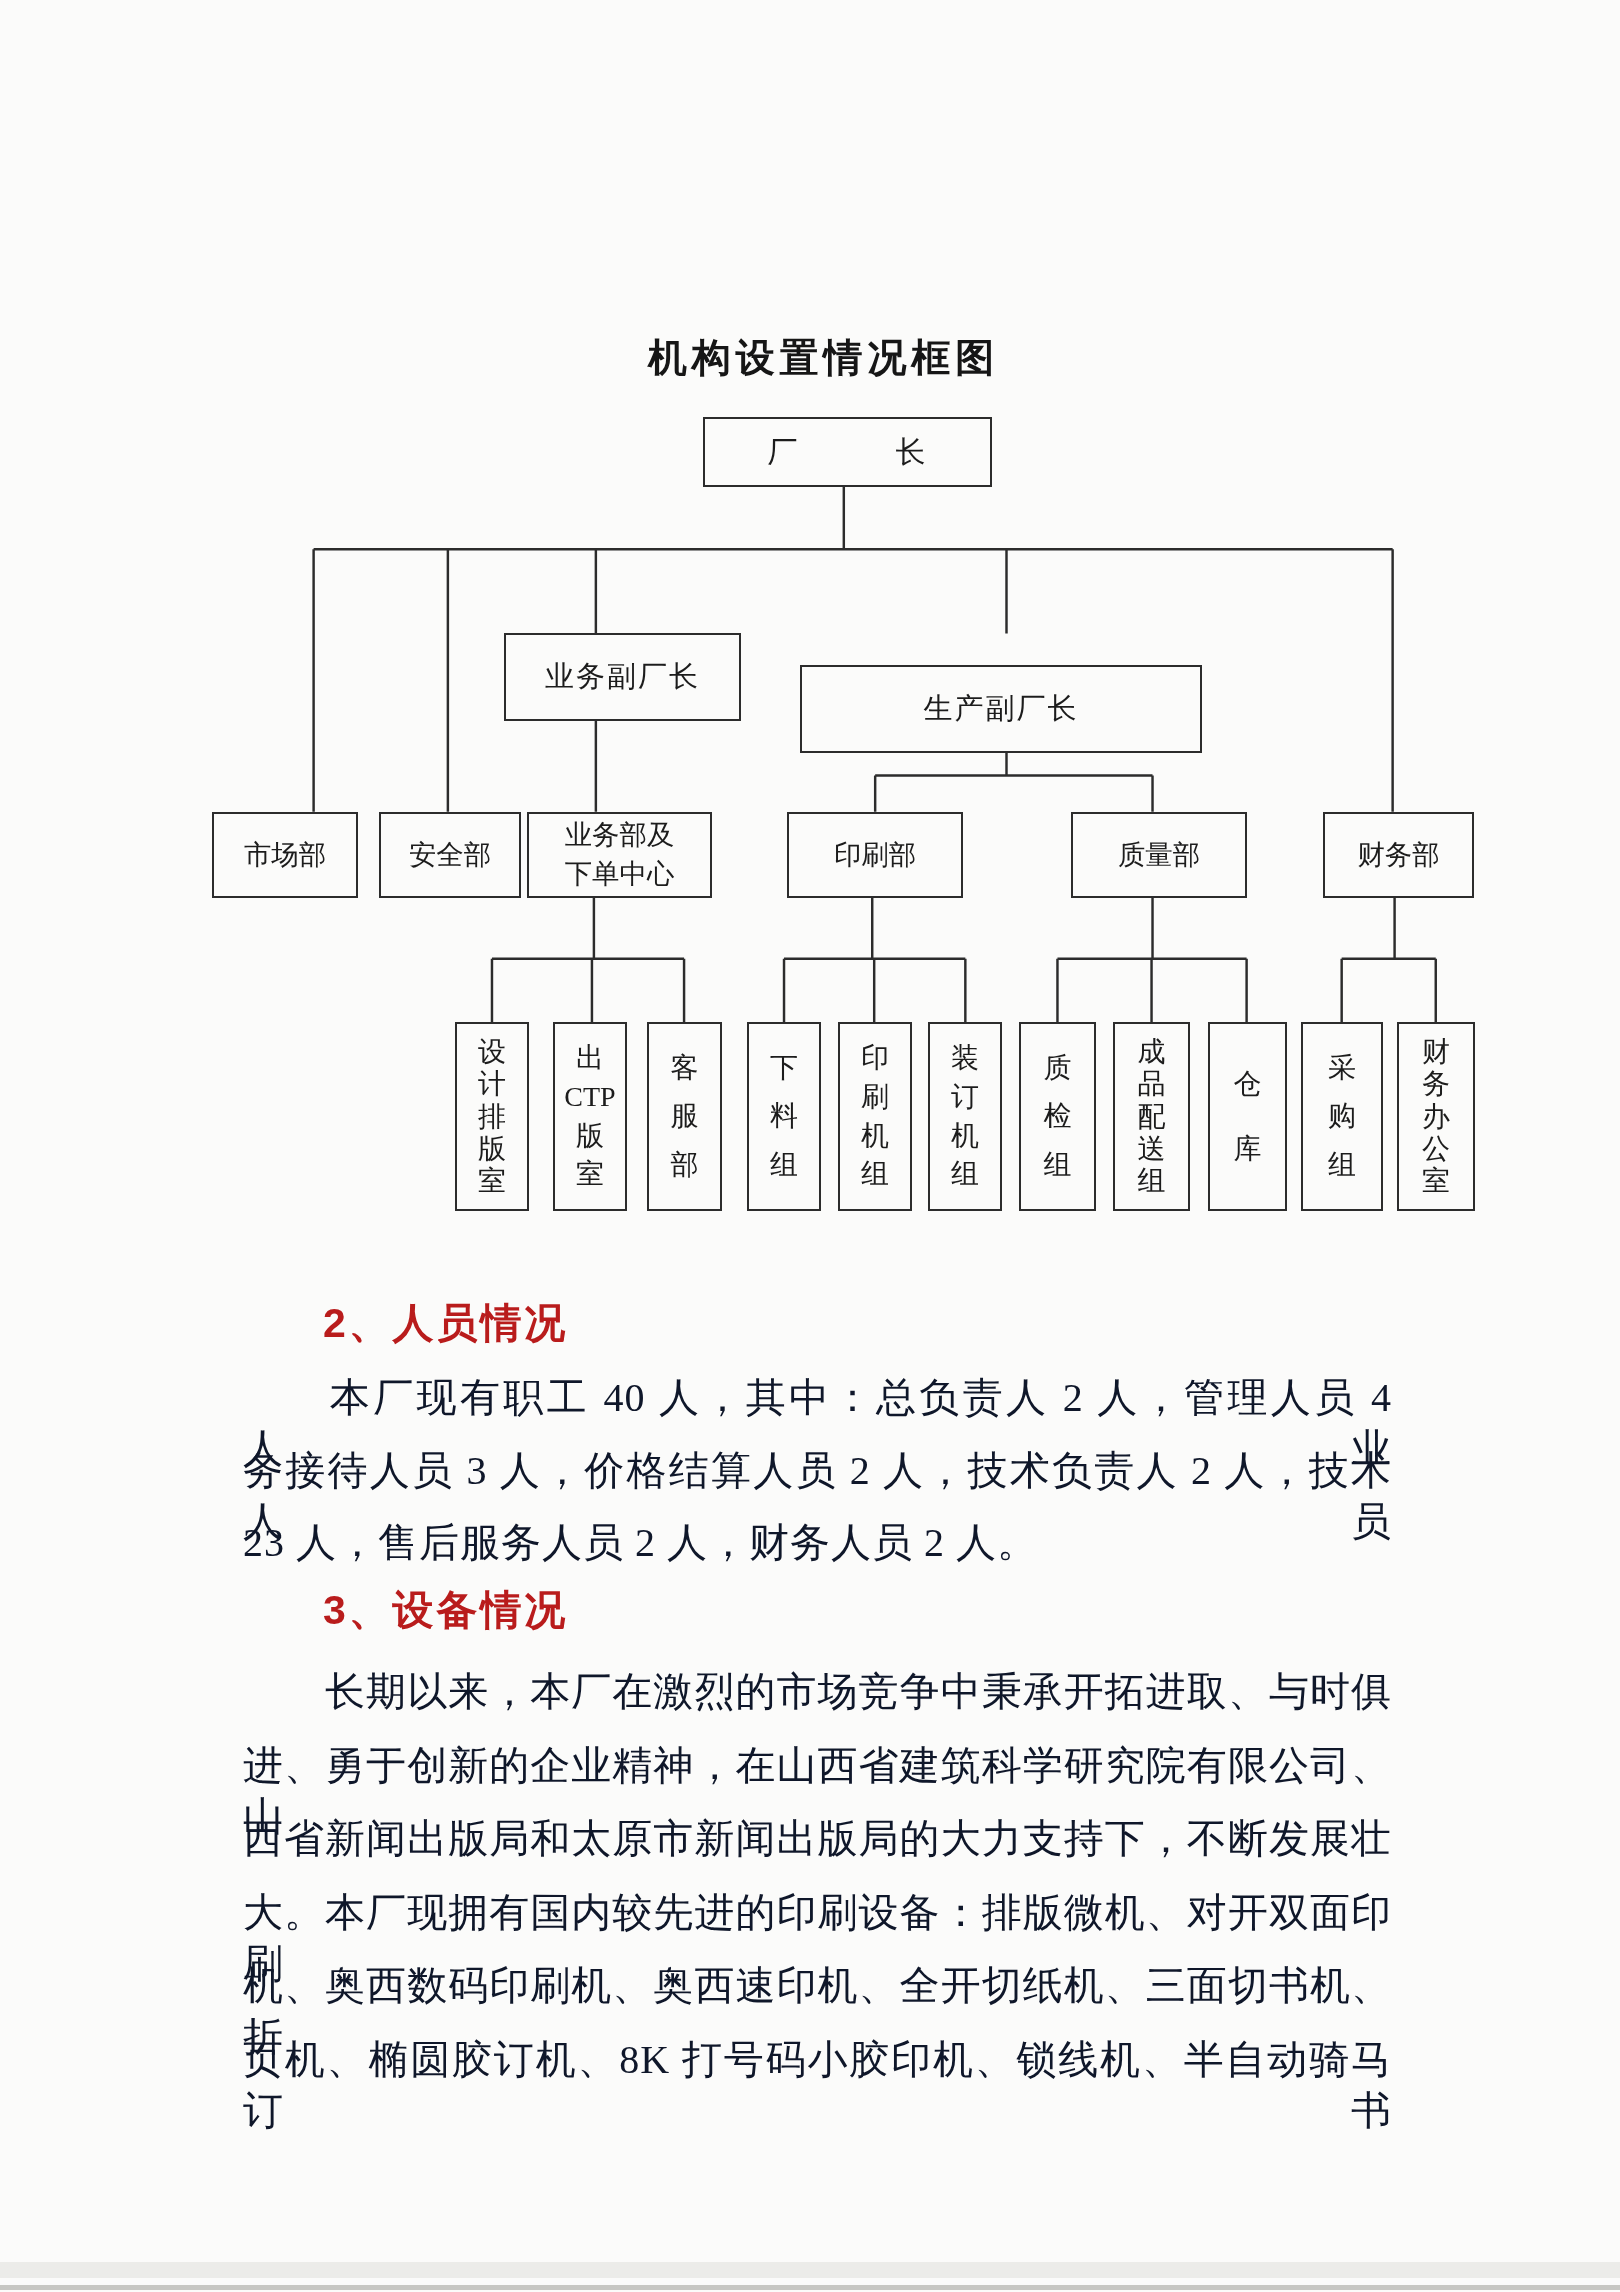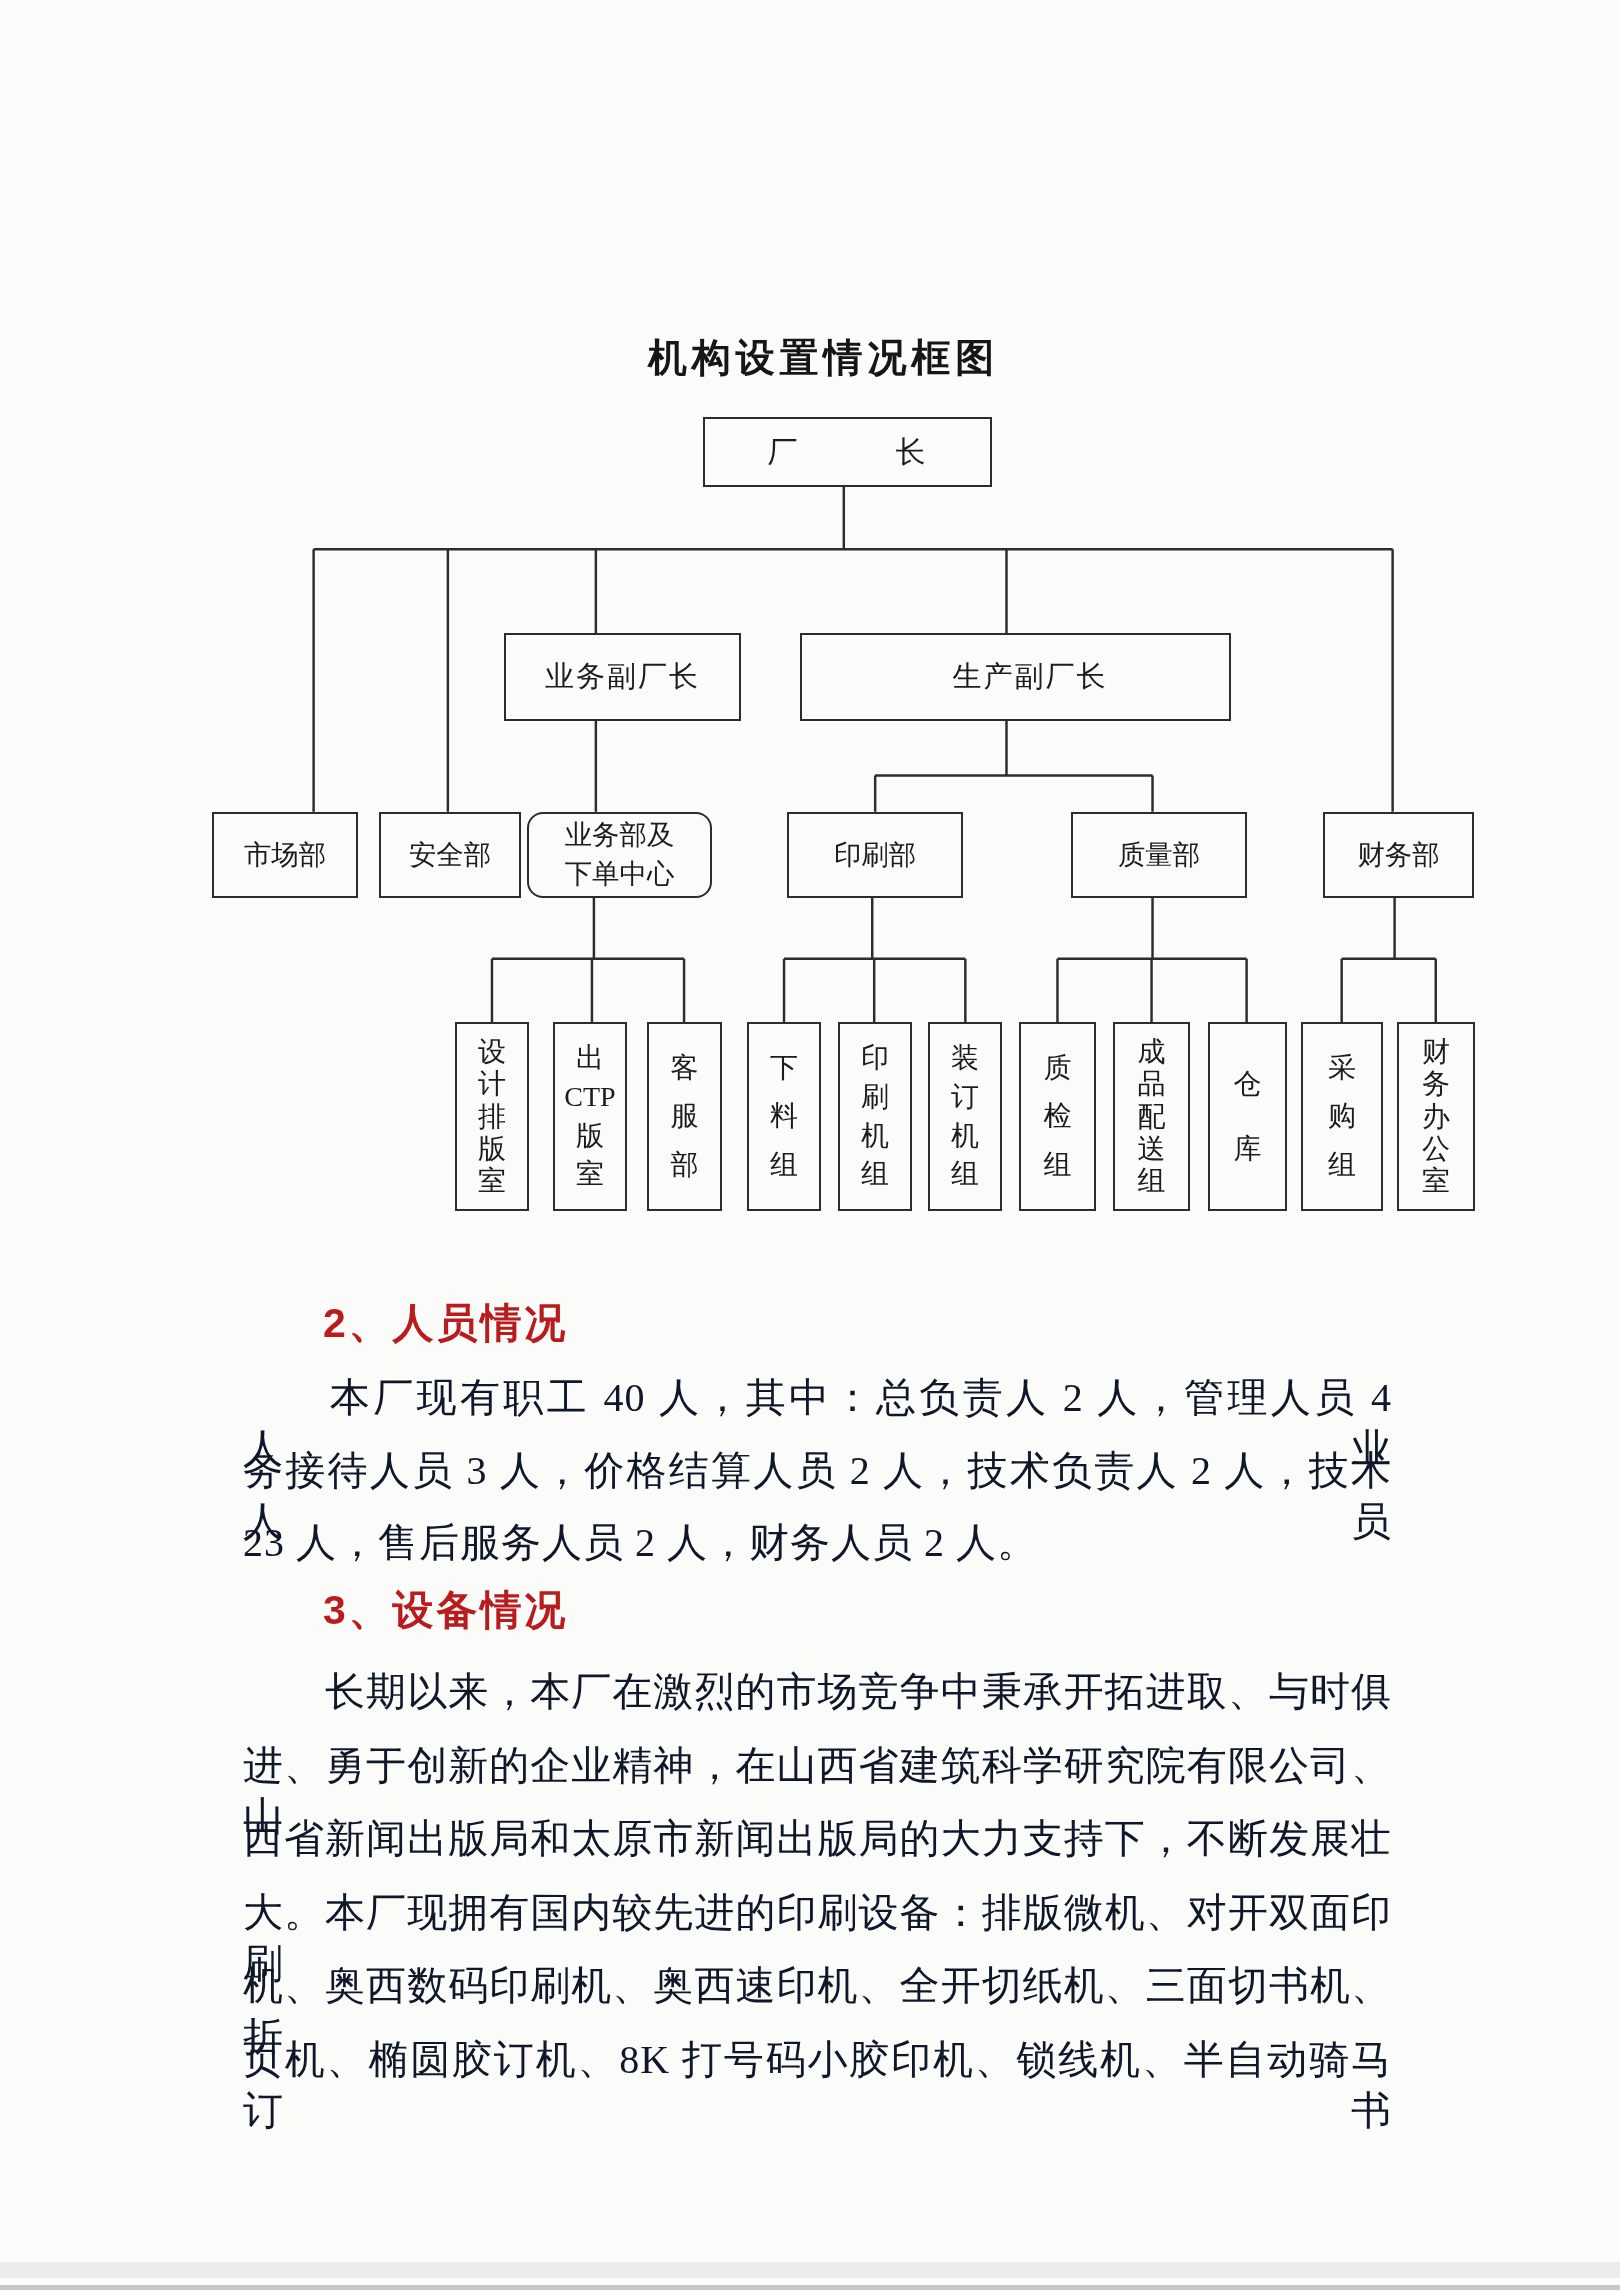--- a/index.html
+++ b/index.html
@@ -116,31 +116,31 @@
       M1465 978 V1043"></path>
   </svg>
 
   <div class="obox lv1" style="left:703px;top:417px;width:285px;height:66px;">
     <span>厂　　　长</span>
   </div>
 
   <div class="obox lv2" style="left:504px;top:633px;width:233px;height:84px;">
     <span>业务副厂长</span>
   </div>
-  <div class="obox lv2" style="left:800px;top:633px;width:398px;height:84px;padding-left:29px;">
+  <div class="obox lv2" style="left:800px;top:665px;width:398px;height:84px;">
     <span>生产副厂长</span>
   </div>
 
   <div class="obox" style="left:212px;top:812px;width:142px;height:82px;">
     <span>市场部</span>
   </div>
   <div class="obox" style="left:379px;top:812px;width:138px;height:82px;">
     <span>安全部</span>
   </div>
-  <div class="obox" style="left:527px;top:812px;width:181px;height:82px;border-radius:16px;">
+  <div class="obox" style="left:527px;top:812px;width:181px;height:82px;">
     <span class="two-line">业务部及
 下单中心</span>
   </div>
   <div class="obox" style="left:787px;top:812px;width:172px;height:82px;">
     <span>印刷部</span>
   </div>
   <div class="obox" style="left:1071px;top:812px;width:172px;height:82px;">
     <span>质量部</span>
   </div>
   <div class="obox" style="left:1323px;top:812px;width:147px;height:82px;">

